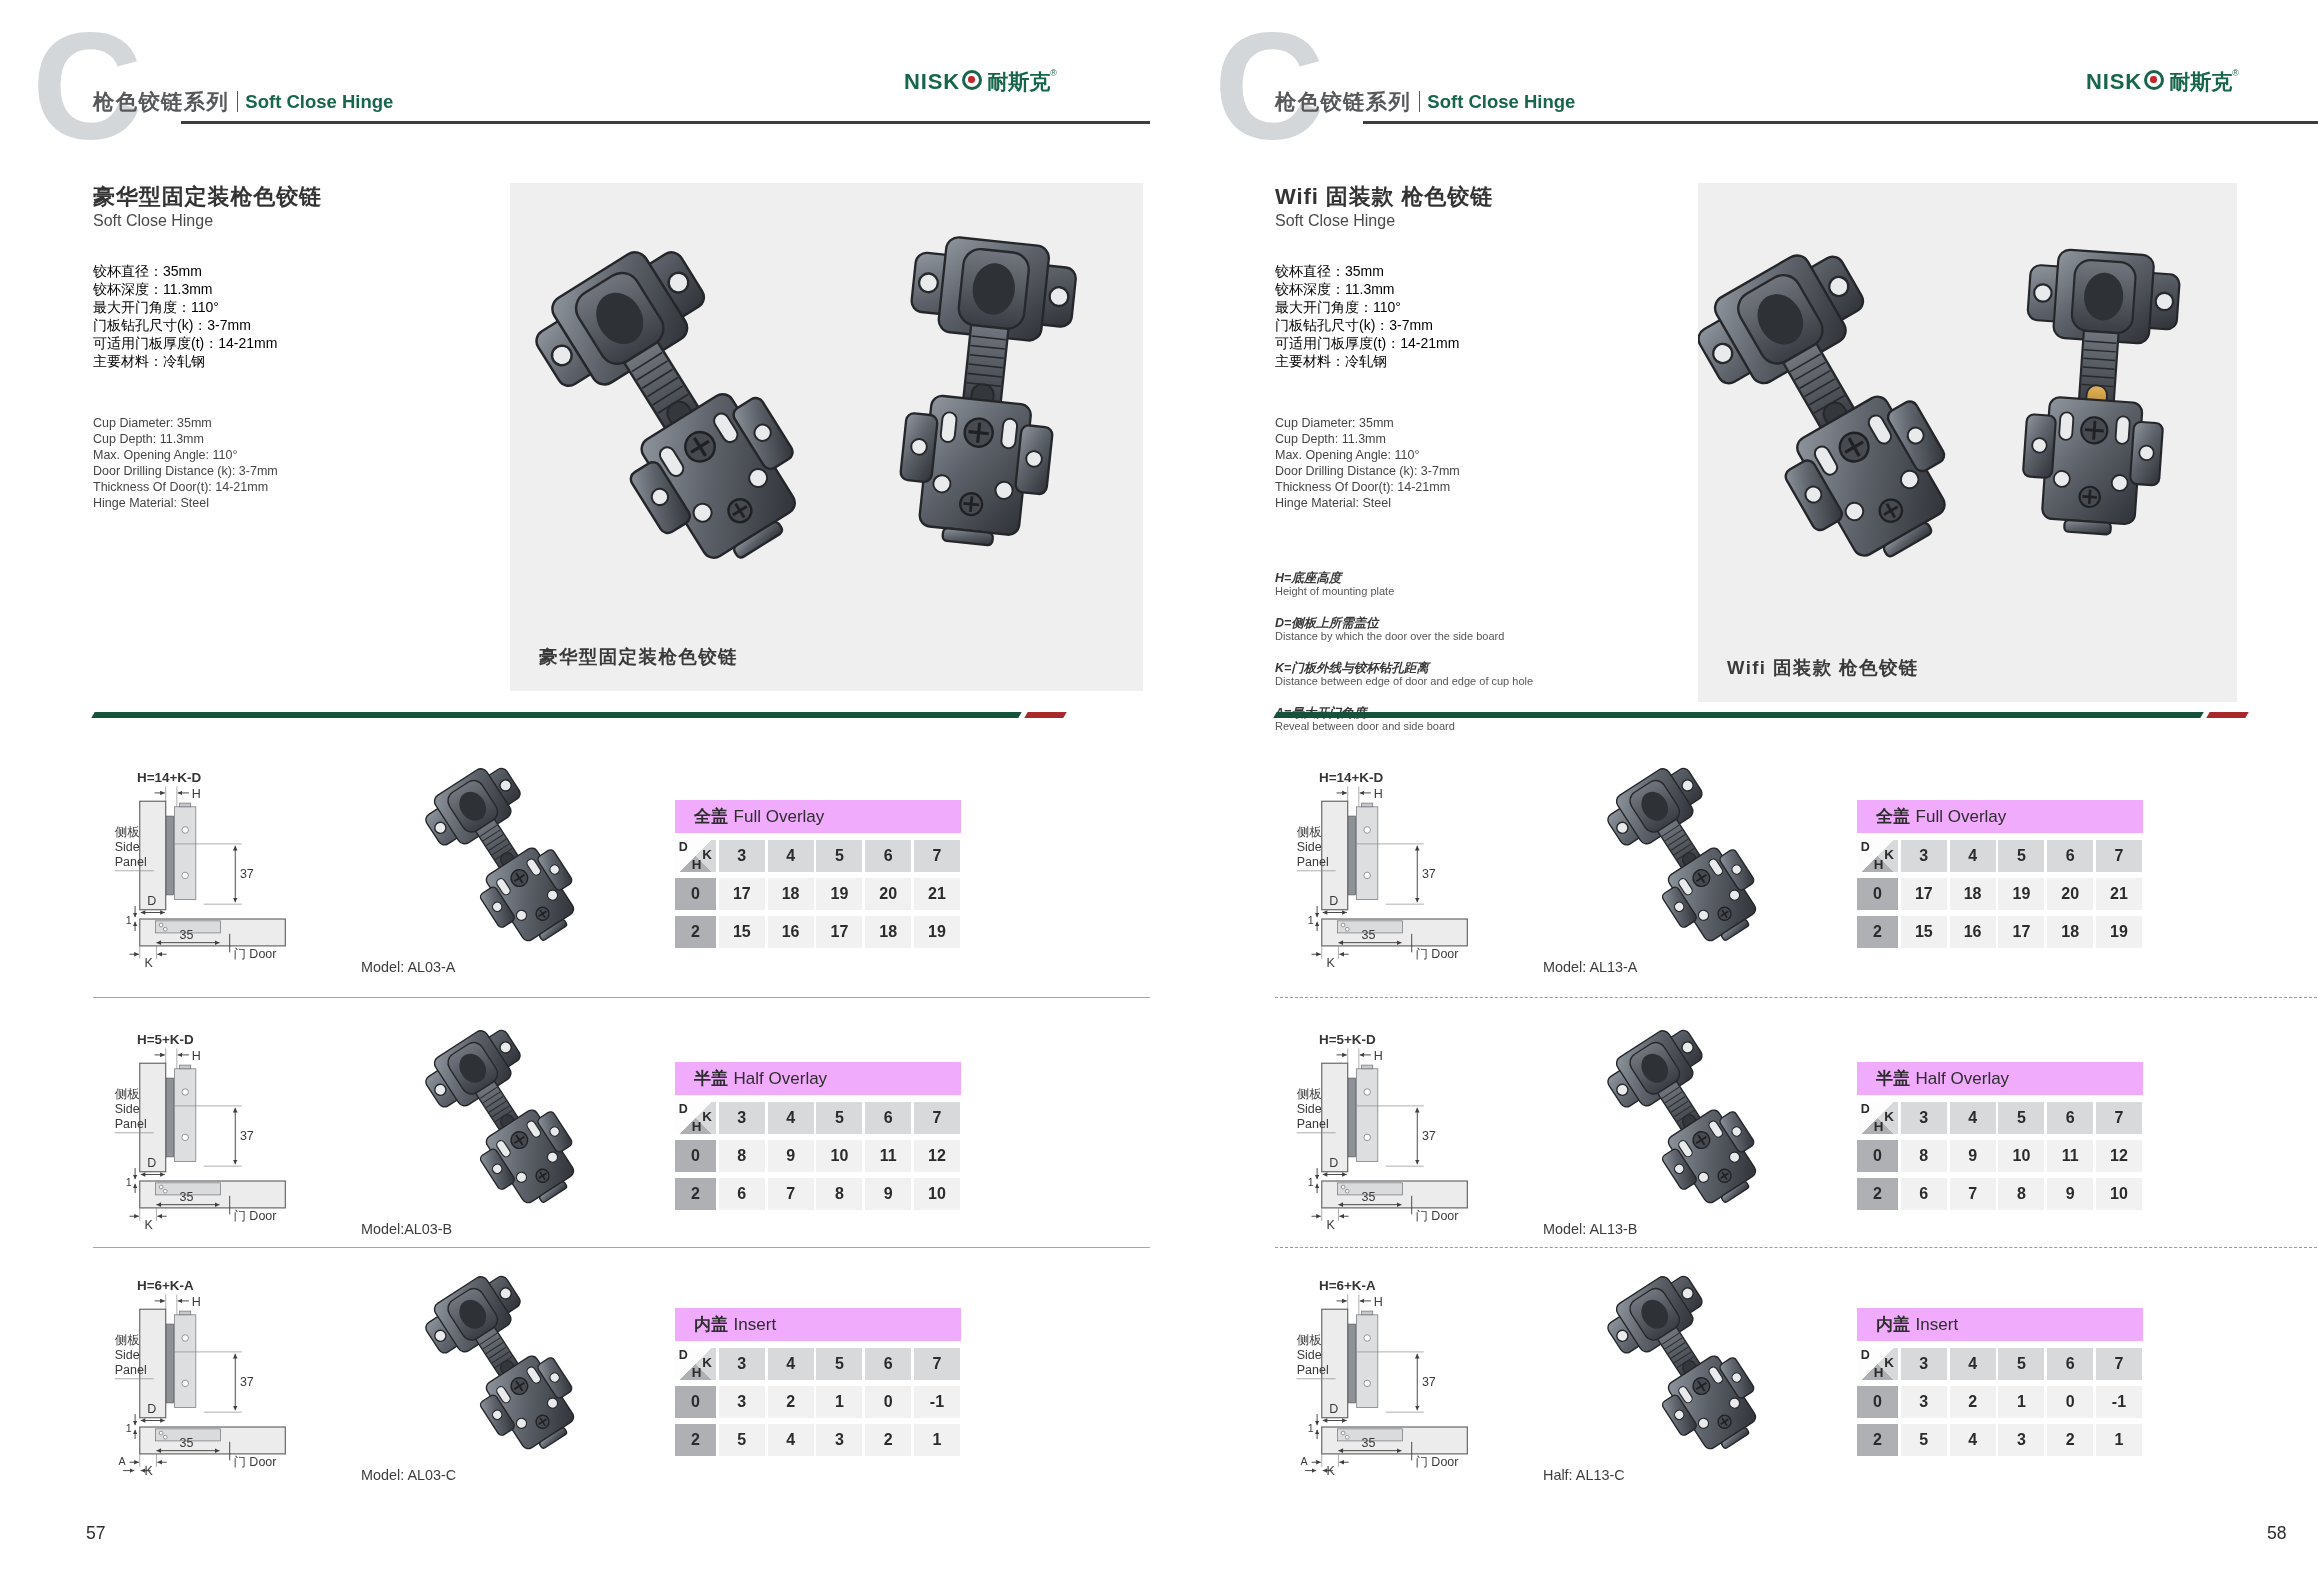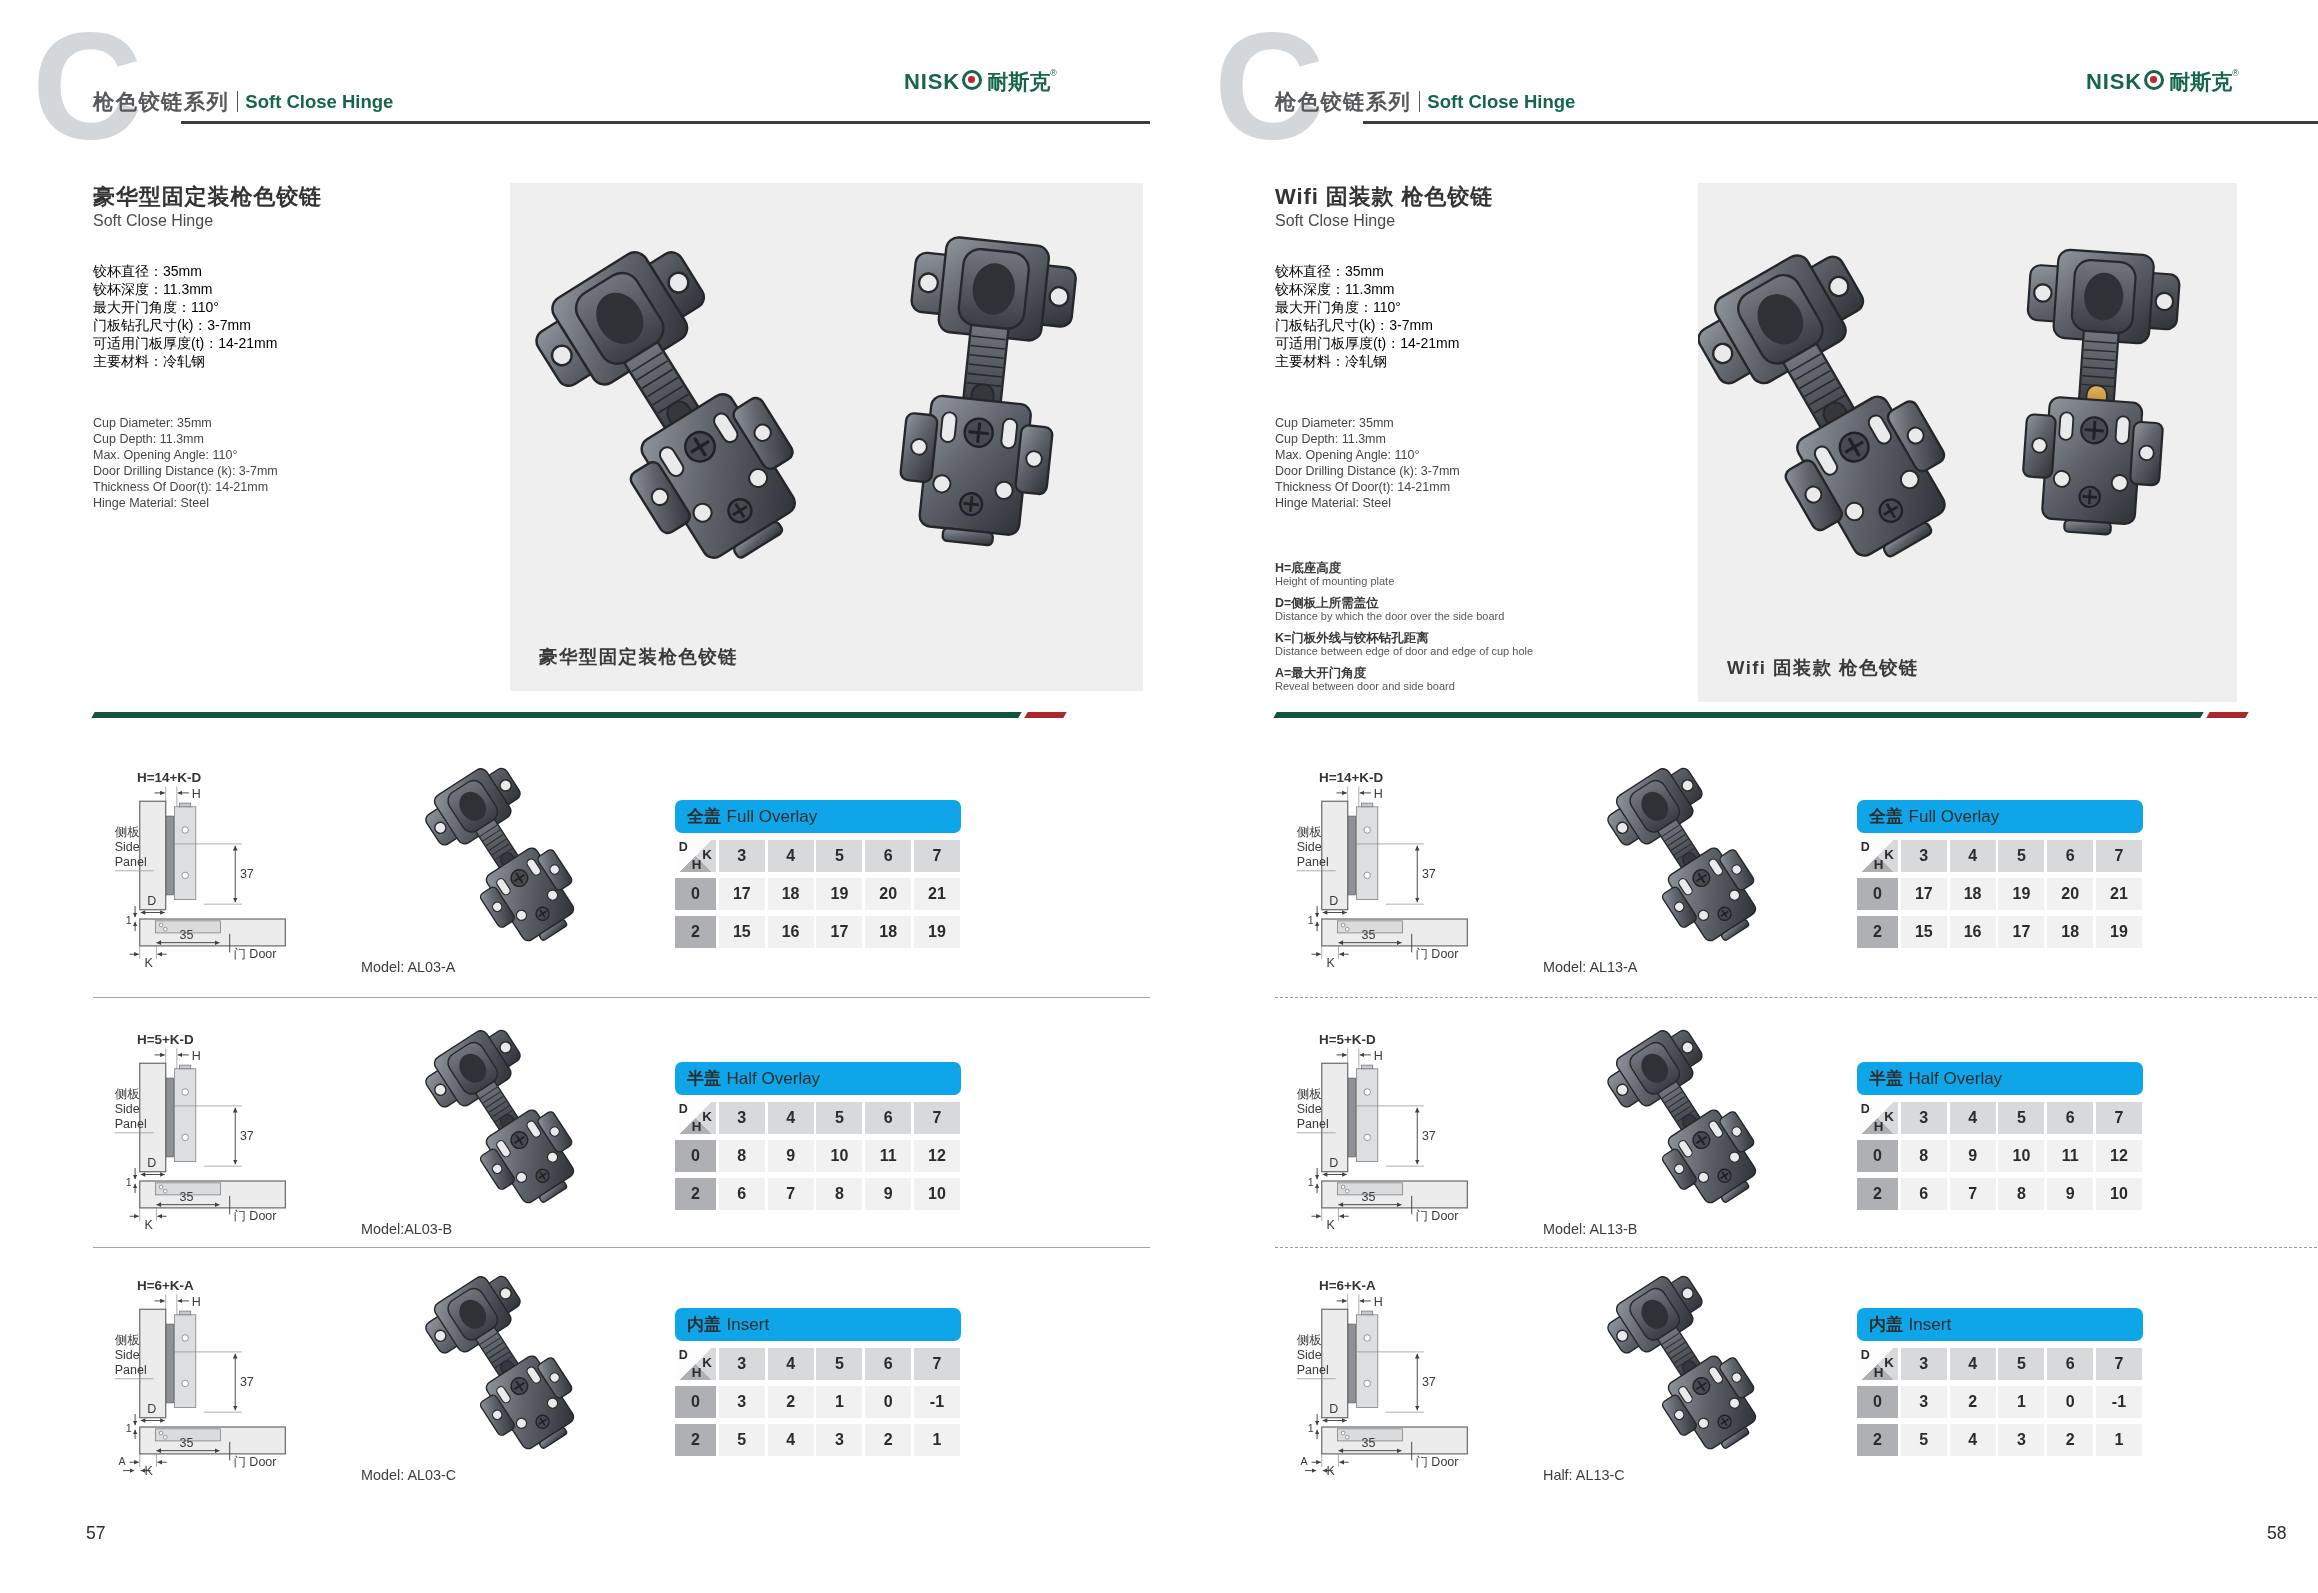--- a/index.html
+++ b/index.html
@@ -28,21 +28,21 @@
 
   
   .prod-title-cn{position:absolute;left:93px;top:182px;margin:0;font-size:22px;font-weight:bold;
                  color:#333;letter-spacing:0.9px;}
   .prod-title-en{position:absolute;left:93px;top:212px;font-size:16px;color:#4a4a4a;}
   .specs-cn{position:absolute;left:93px;top:262px;font-size:14px;color:#000000;}
   .specs-cn>div{line-height:18px;}
   .specs-en{position:absolute;left:93px;top:415px;font-size:12.5px;color:#454545;}
   .specs-en>div{line-height:16px;}
   .legend{position:absolute;left:93px;top:553px;}
-  .legend-cn{font-size:12.5px;font-weight:bold;color:#383838;line-height:14.4px;margin-top:8px;}
+  .legend-cn{font-size:12.5px;font-weight:bold;color:#383838;line-height:14.4px;margin-top:18px;font-style:italic;}
   .legend-en{font-size:11px;color:#565656;line-height:12.5px;}
 
   
   .photo-box{position:absolute;background:#efefef;overflow:hidden;}
   .photo-hinge{position:absolute;}
   .photo-hinge svg,.row-hinge svg{width:100%;height:100%;}
   .photo-caption{position:absolute;left:29px;bottom:22px;font-size:18.5px;font-weight:bold;
                  color:#3a3a3a;letter-spacing:1.4px;}
 
   
@@ -55,22 +55,22 @@
   .diagram{position:absolute;left:111px;top:10.2px;width:204px;height:204px;font-family:inherit;}
   .row-hinge{position:absolute;left:376px;top:2.3px;width:260px;height:199px;transform:rotate(-33deg);}
   .model{position:absolute;left:361px;top:203px;font-size:14.4px;color:#3d3d3d;}
   .sep{position:absolute;left:93px;width:1057px;height:0;}
   .sep.solid{border-top:1.4px solid #a5a5a5;}
   .sep.dashed{border-top:0.9px dashed #9a9a9a;}
   .page-num{position:absolute;top:1523px;font-size:17.6px;color:#2e2e2e;}
 
   
   .otable{position:absolute;left:675px;top:44px;width:286px;}
-  .otable-title{height:33px;background:#0ea5e9;color:#2d2d2d;font-size:17px;line-height:33px;
-                padding-left:12px;margin-bottom:6.5px;box-sizing:border-box;border-radius:7px;}
+  .otable-title{height:33px;background:#f0abfc;color:#2d2d2d;font-size:17px;line-height:33px;
+                padding-left:19px;margin-bottom:6.5px;box-sizing:border-box;}
   .otable-title .tcn{font-weight:bold;margin-right:5.6px;}
   .ogrid{display:grid;grid-template-columns:41px repeat(5,46px);gap:6px 2.8px;}
   .ocell{height:32px;display:flex;align-items:center;justify-content:center;
          font-size:16px;font-weight:600;color:#2b2b2b;}
   .k-cell{background:#d8d9da;}
   .h-cell{background:#aeb0b3;}
   .d-cell{background:#f1f1f2;}
   .corner{position:relative;height:32px;
           background:conic-gradient(from 45deg,#d8d9da 0 25%,#aeb0b3 0 50%,#fdfdfd 0 100%);}
   .corner .cd{position:absolute;left:3.7px;top:0.9px;font-size:12.5px;font-weight:600;color:#2b2b2b;}

